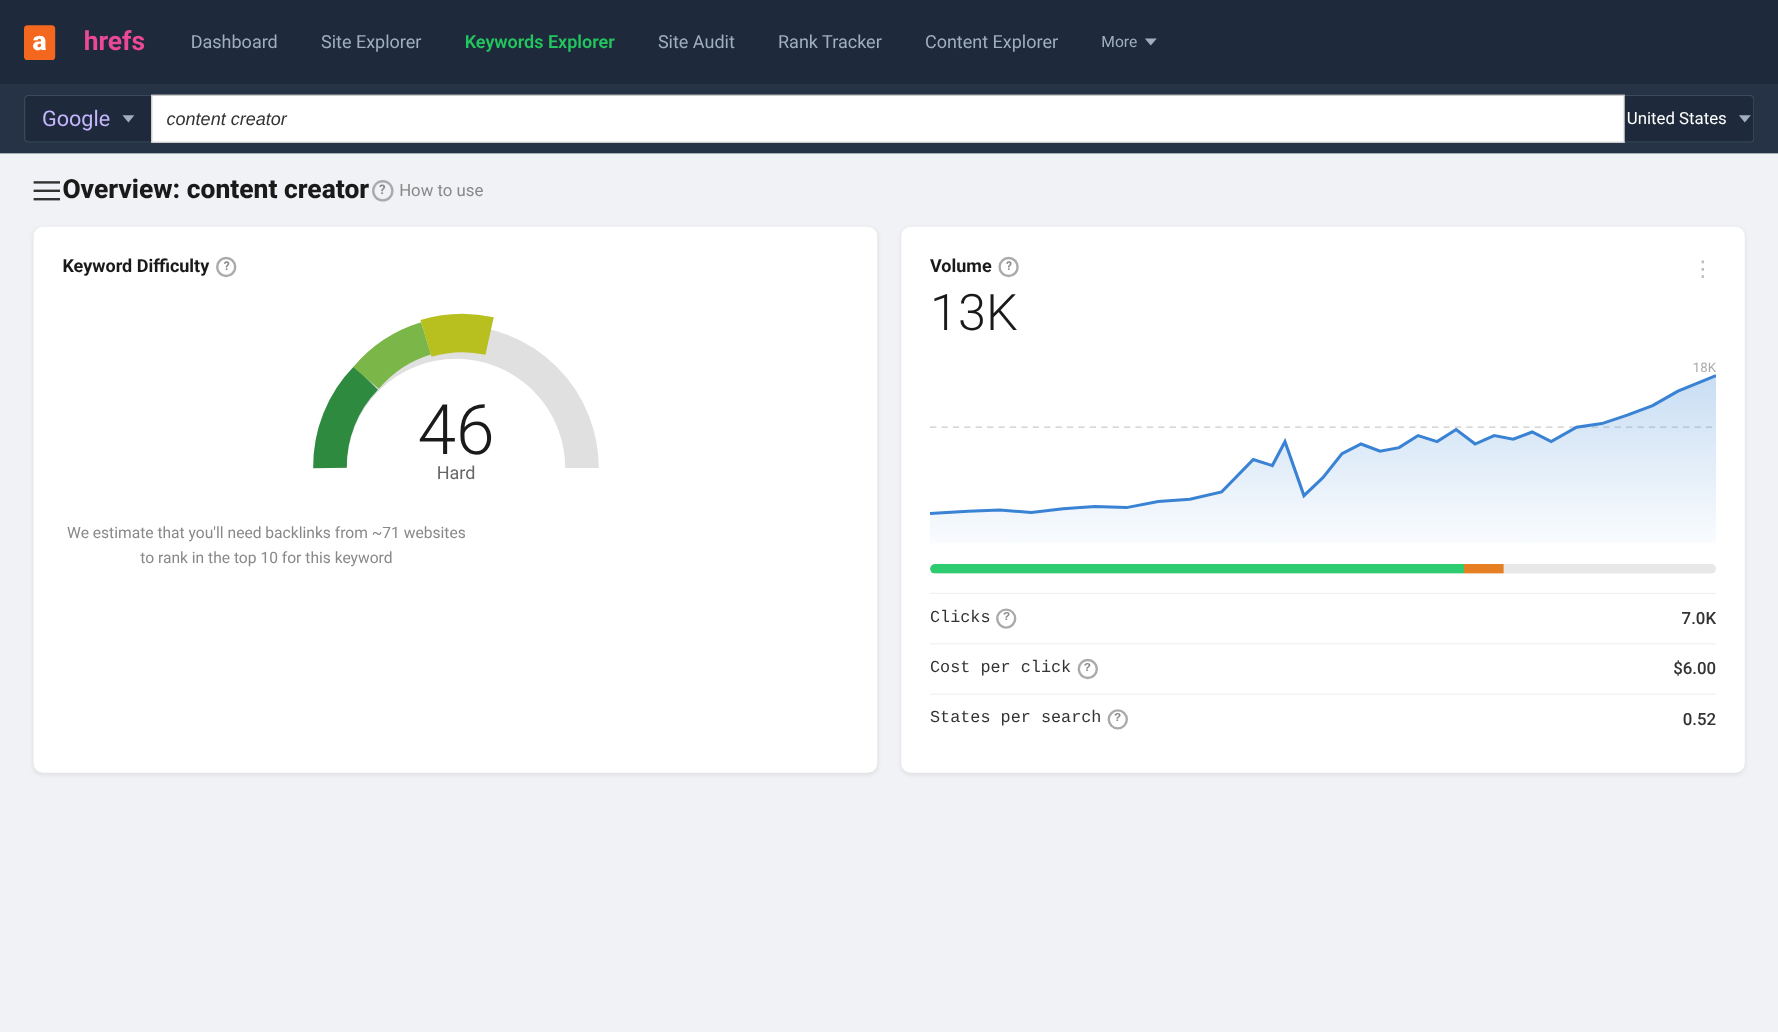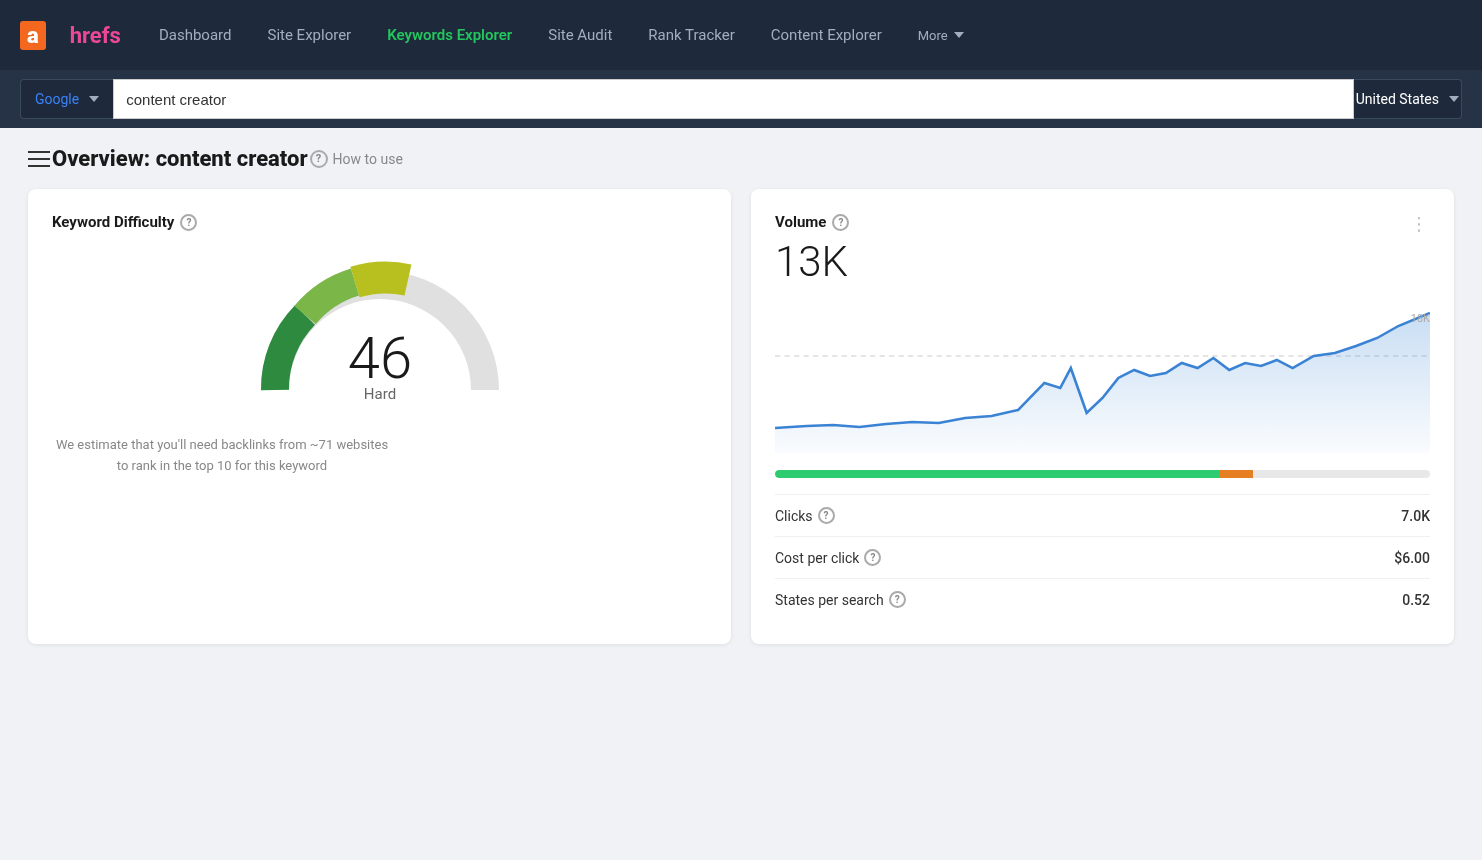--- a/index.html
+++ b/index.html
@@ -60,23 +60,23 @@
       display: flex;
       align-items: center;
       padding: 12px 20px;
       gap: 0;
       height: 58px;
     }
     .search-engine-selector {
       background: #1e2a3b;
       border: 1px solid #3a4a5c;
       border-right: none;
-      color: #3b82f6;
+      color: #c4b5fd;
       padding: 8px 14px;
-      font-size: 14px;
+      font-size: 18px;
       display: flex;
       align-items: center;
       gap: 8px;
       cursor: pointer;
       border-radius: 4px 0 0 4px;
       height: 40px;
       white-space: nowrap;
     }
     .search-input-wrapper {
       flex: 1;
@@ -86,20 +86,21 @@
       display: flex;
       align-items: center;
       padding: 0 12px;
     }
     .search-input-wrapper input {
       border: none;
       outline: none;
       font-size: 15px;
       width: 100%;
       color: #333;
+      font-style: italic;
     }
     .country-selector {
       background: #1e2a3b;
       border: 1px solid #3a4a5c;
       border-left: none;
       color: white;
       padding: 8px 2px;
       font-size: 14px;
       display: flex;
       align-items: center;
@@ -248,21 +249,21 @@
     }
 
     
     .chart-container {
       position: relative;
       height: 160px;
       margin-bottom: 12px;
     }
     .chart-label-18k {
       position: absolute;
-      top: 14px;
+      top: 2px;
       right: 0;
       font-size: 11px;
       color: #aaa;
     }
 
     
     .progress-bar-container {
       height: 8px;
       background: #e8e8e8;
       border-radius: 4px;
@@ -285,22 +286,22 @@
       display: flex;
       justify-content: space-between;
       align-items: center;
       padding: 12px 0;
       border-top: 1px solid #f0f0f0;
       font-size: 14px;
     }
     .metric-label {
       color: #333;
       display: flex;
-      align-items: center;
       gap: 5px;
+      font-family: Liberation Mono, monospace;
     }
     .metric-value {
       color: #333;
       font-weight: 500;
     }
 
     .chevron-down {
       display: inline-block;
       width: 0;
       height: 0;

